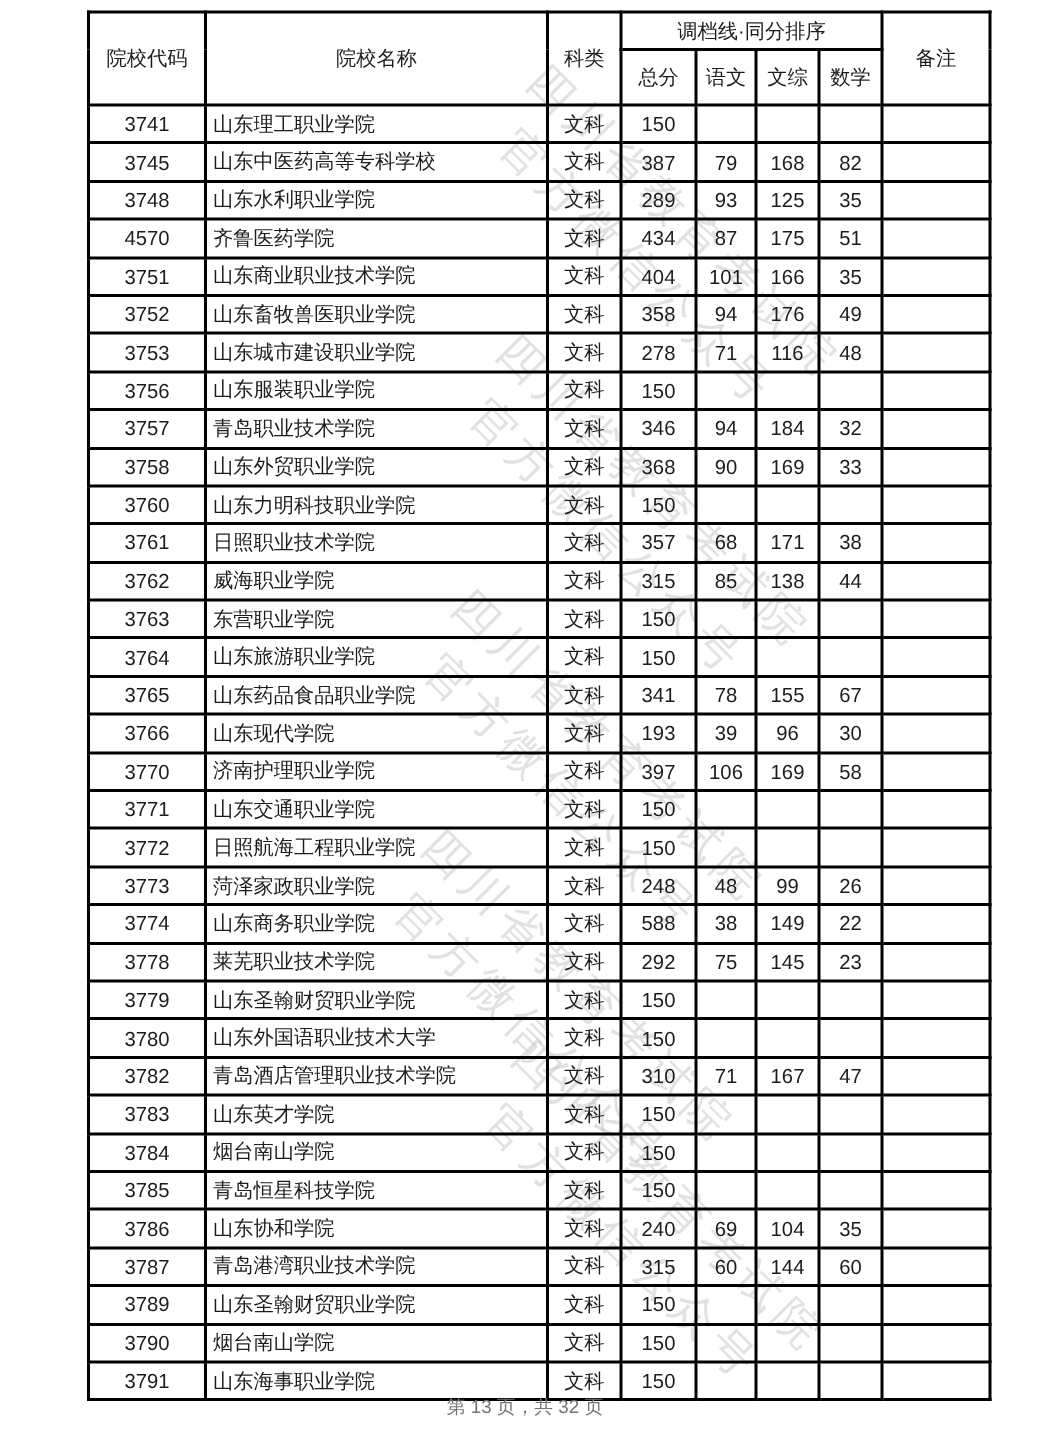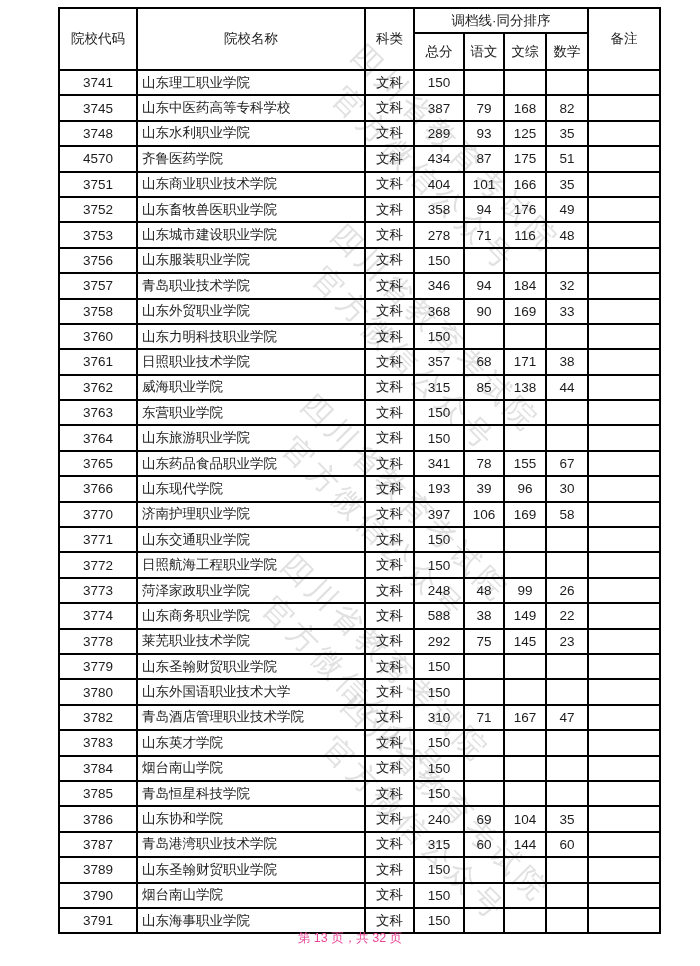--- a/index.html
+++ b/index.html
@@ -62,21 +62,21 @@
     padding-left: 4px;
   }
   
   .page-footer {
     position: absolute;
     left: 0;
     right: 0;
     top: 930px;
     text-align: center;
     font-size: 12.5px;
-    color: #ec4899;
+    color: #737373;
     z-index: 1;
   }
 </style>
 </head>
 <body>
 
 <div class="page">
 
   <div class="watermark" style="left:300px; top:120px;">
     <div>四川省教育考试院</div>

